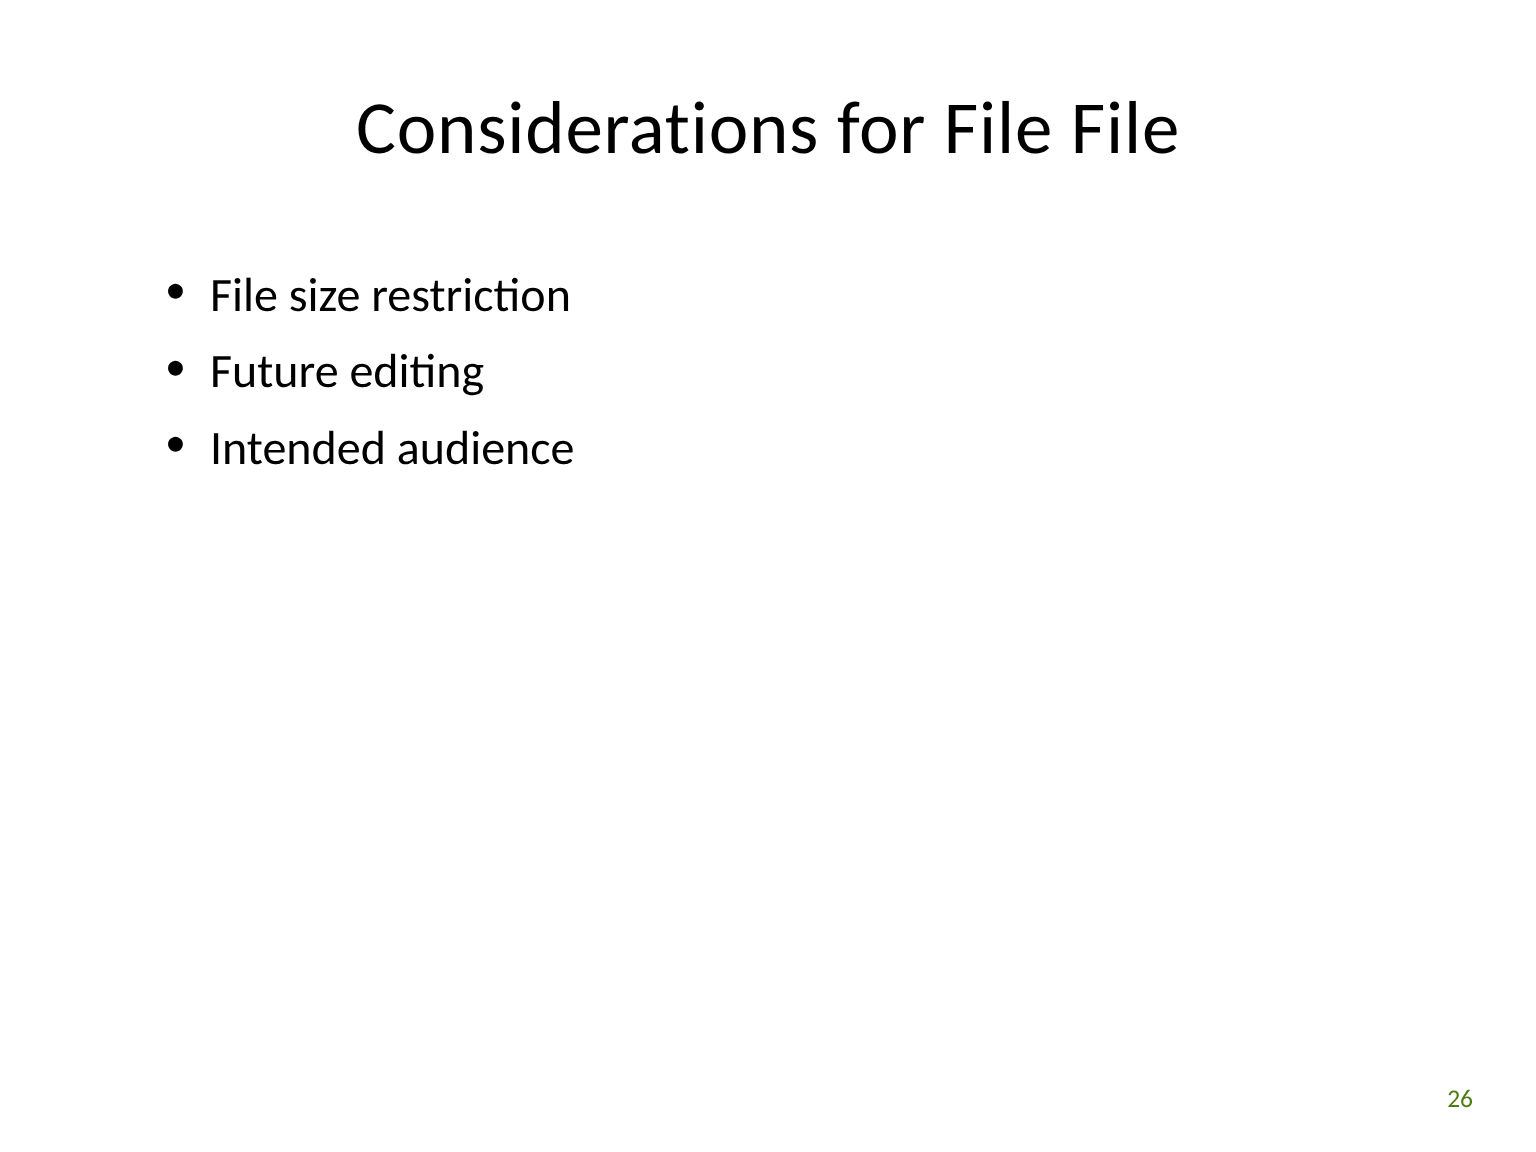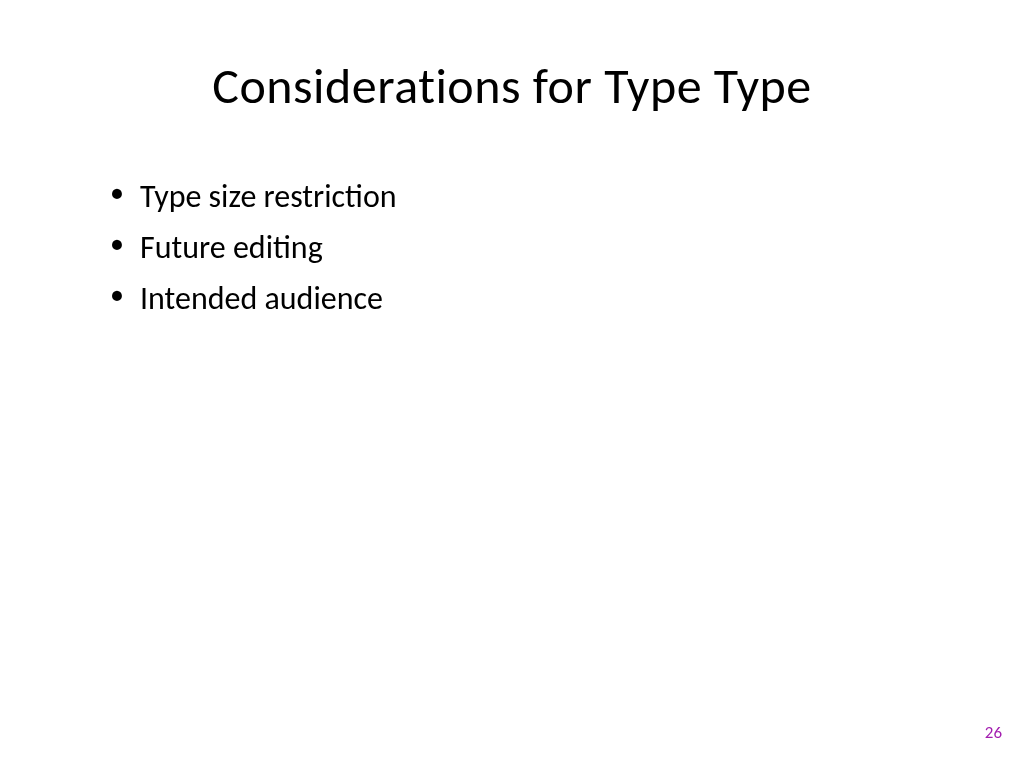--- a/index.html
+++ b/index.html
@@ -44,29 +44,29 @@
       content: "•";
       position: absolute;
       left: 5px;
       top: 0;
       font-size: 28px;
       color: #000000;
     }
     .page-number {
       position: absolute;
       bottom: 25px;
-      right: 22px;
+      right: 42px;
       font-size: 17px;
-      color: #a21caf;
+      color: #4d7c0f;
     }
   </style>
 </head>
 <body>
 
 <div class="slide">
-  <h1 class="title">Considerations for Type Type</h1>
+  <h1 class="title">Considerations for File File</h1>
   <ul class="bullet-list">
-    <li>Type size restriction</li>
+    <li>File size restriction</li>
     <li>Future editing</li>
     <li>Intended audience</li>
   </ul>
   <div class="page-number">26</div>
 </div>
 
 </body></html>

